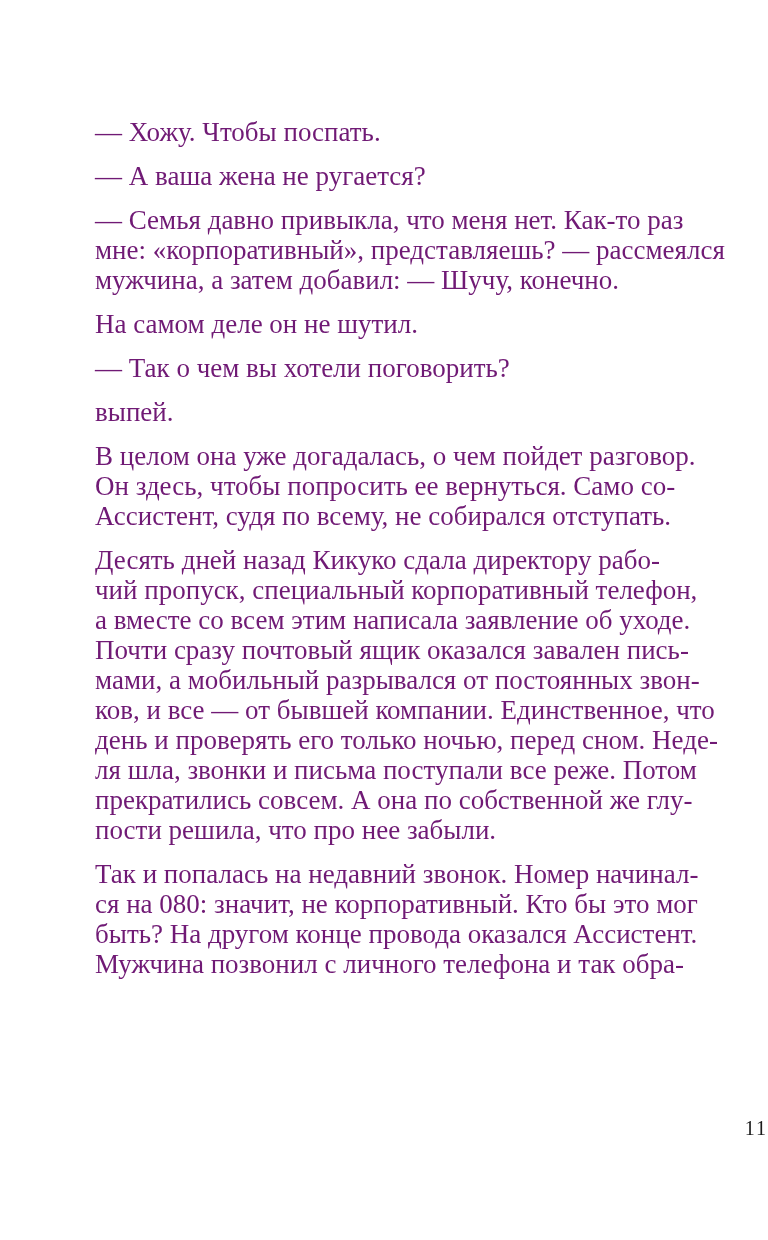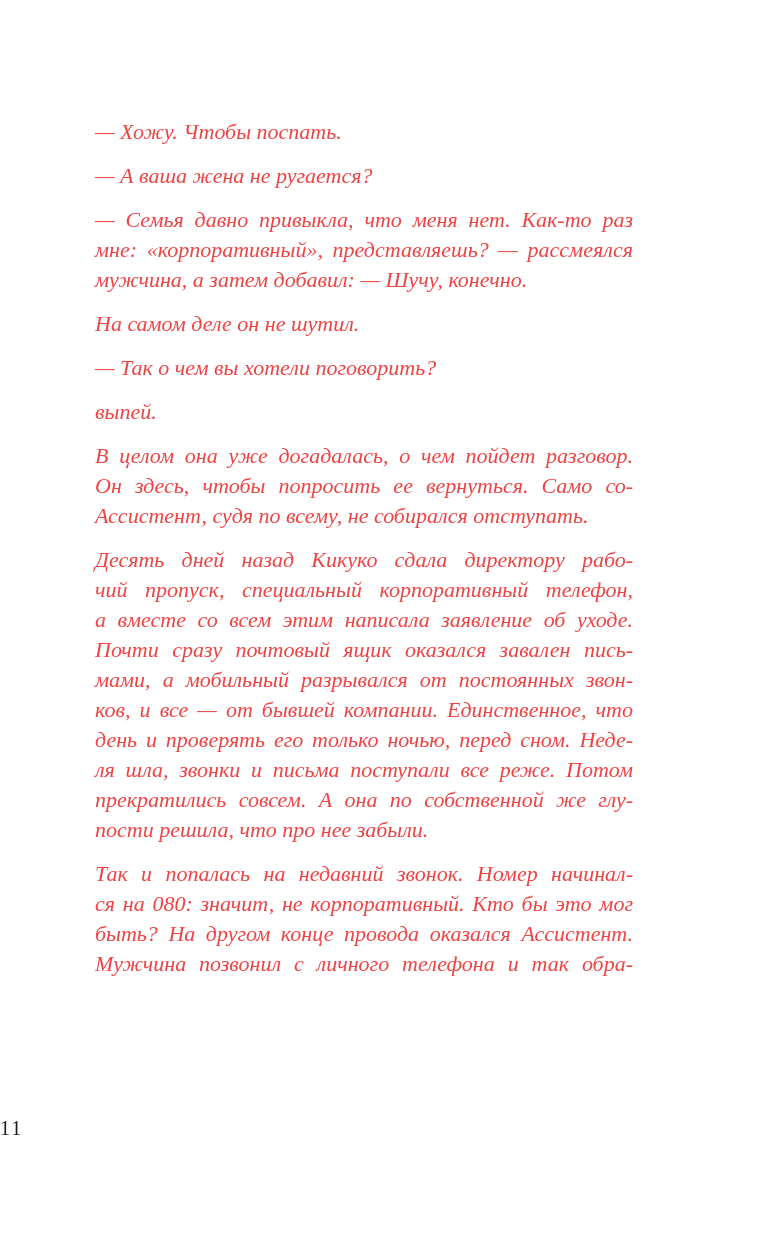--- a/index.html
+++ b/index.html
@@ -3,45 +3,44 @@
   <meta charset="utf-8">
   <style>
     html, body { margin: 0; padding: 0; background: #ffffff; }
     body { width: 768px; height: 1240px; position: relative; overflow: hidden; }
     .page {
       position: absolute;
       left: 95px;
       top: 117px;
       width: 538px;
       font-family: "Liberation Serif", "DejaVu Serif", serif;
-      font-size: 22px;
+      font-size: 27px;
       line-height: 30px;
-      color: #ef4444;
-      font-style: italic;
+      color: #701a75;
     }
     .para {
       margin: 0 0 14px 0;
       text-align: justify;
       text-align-last: left;
       hyphens: manual;
     }
     .line {
       display: block;
       text-align: justify;
       text-align-last: justify;
       white-space: nowrap;
       height: 30px;
     }
     .line.last { text-align-last: left; }
     .page-number {
       position: absolute;
       left: 0;
       width: 768px;
       top: 1117px;
-      text-align: left;
+      text-align: right;
       font-family: "Liberation Serif", "DejaVu Serif", serif;
       font-size: 20px;
       letter-spacing: 2px;
       color: #1a1a1a;
     }
   </style>
 </head>
 <body>
 
 <div class="page">

